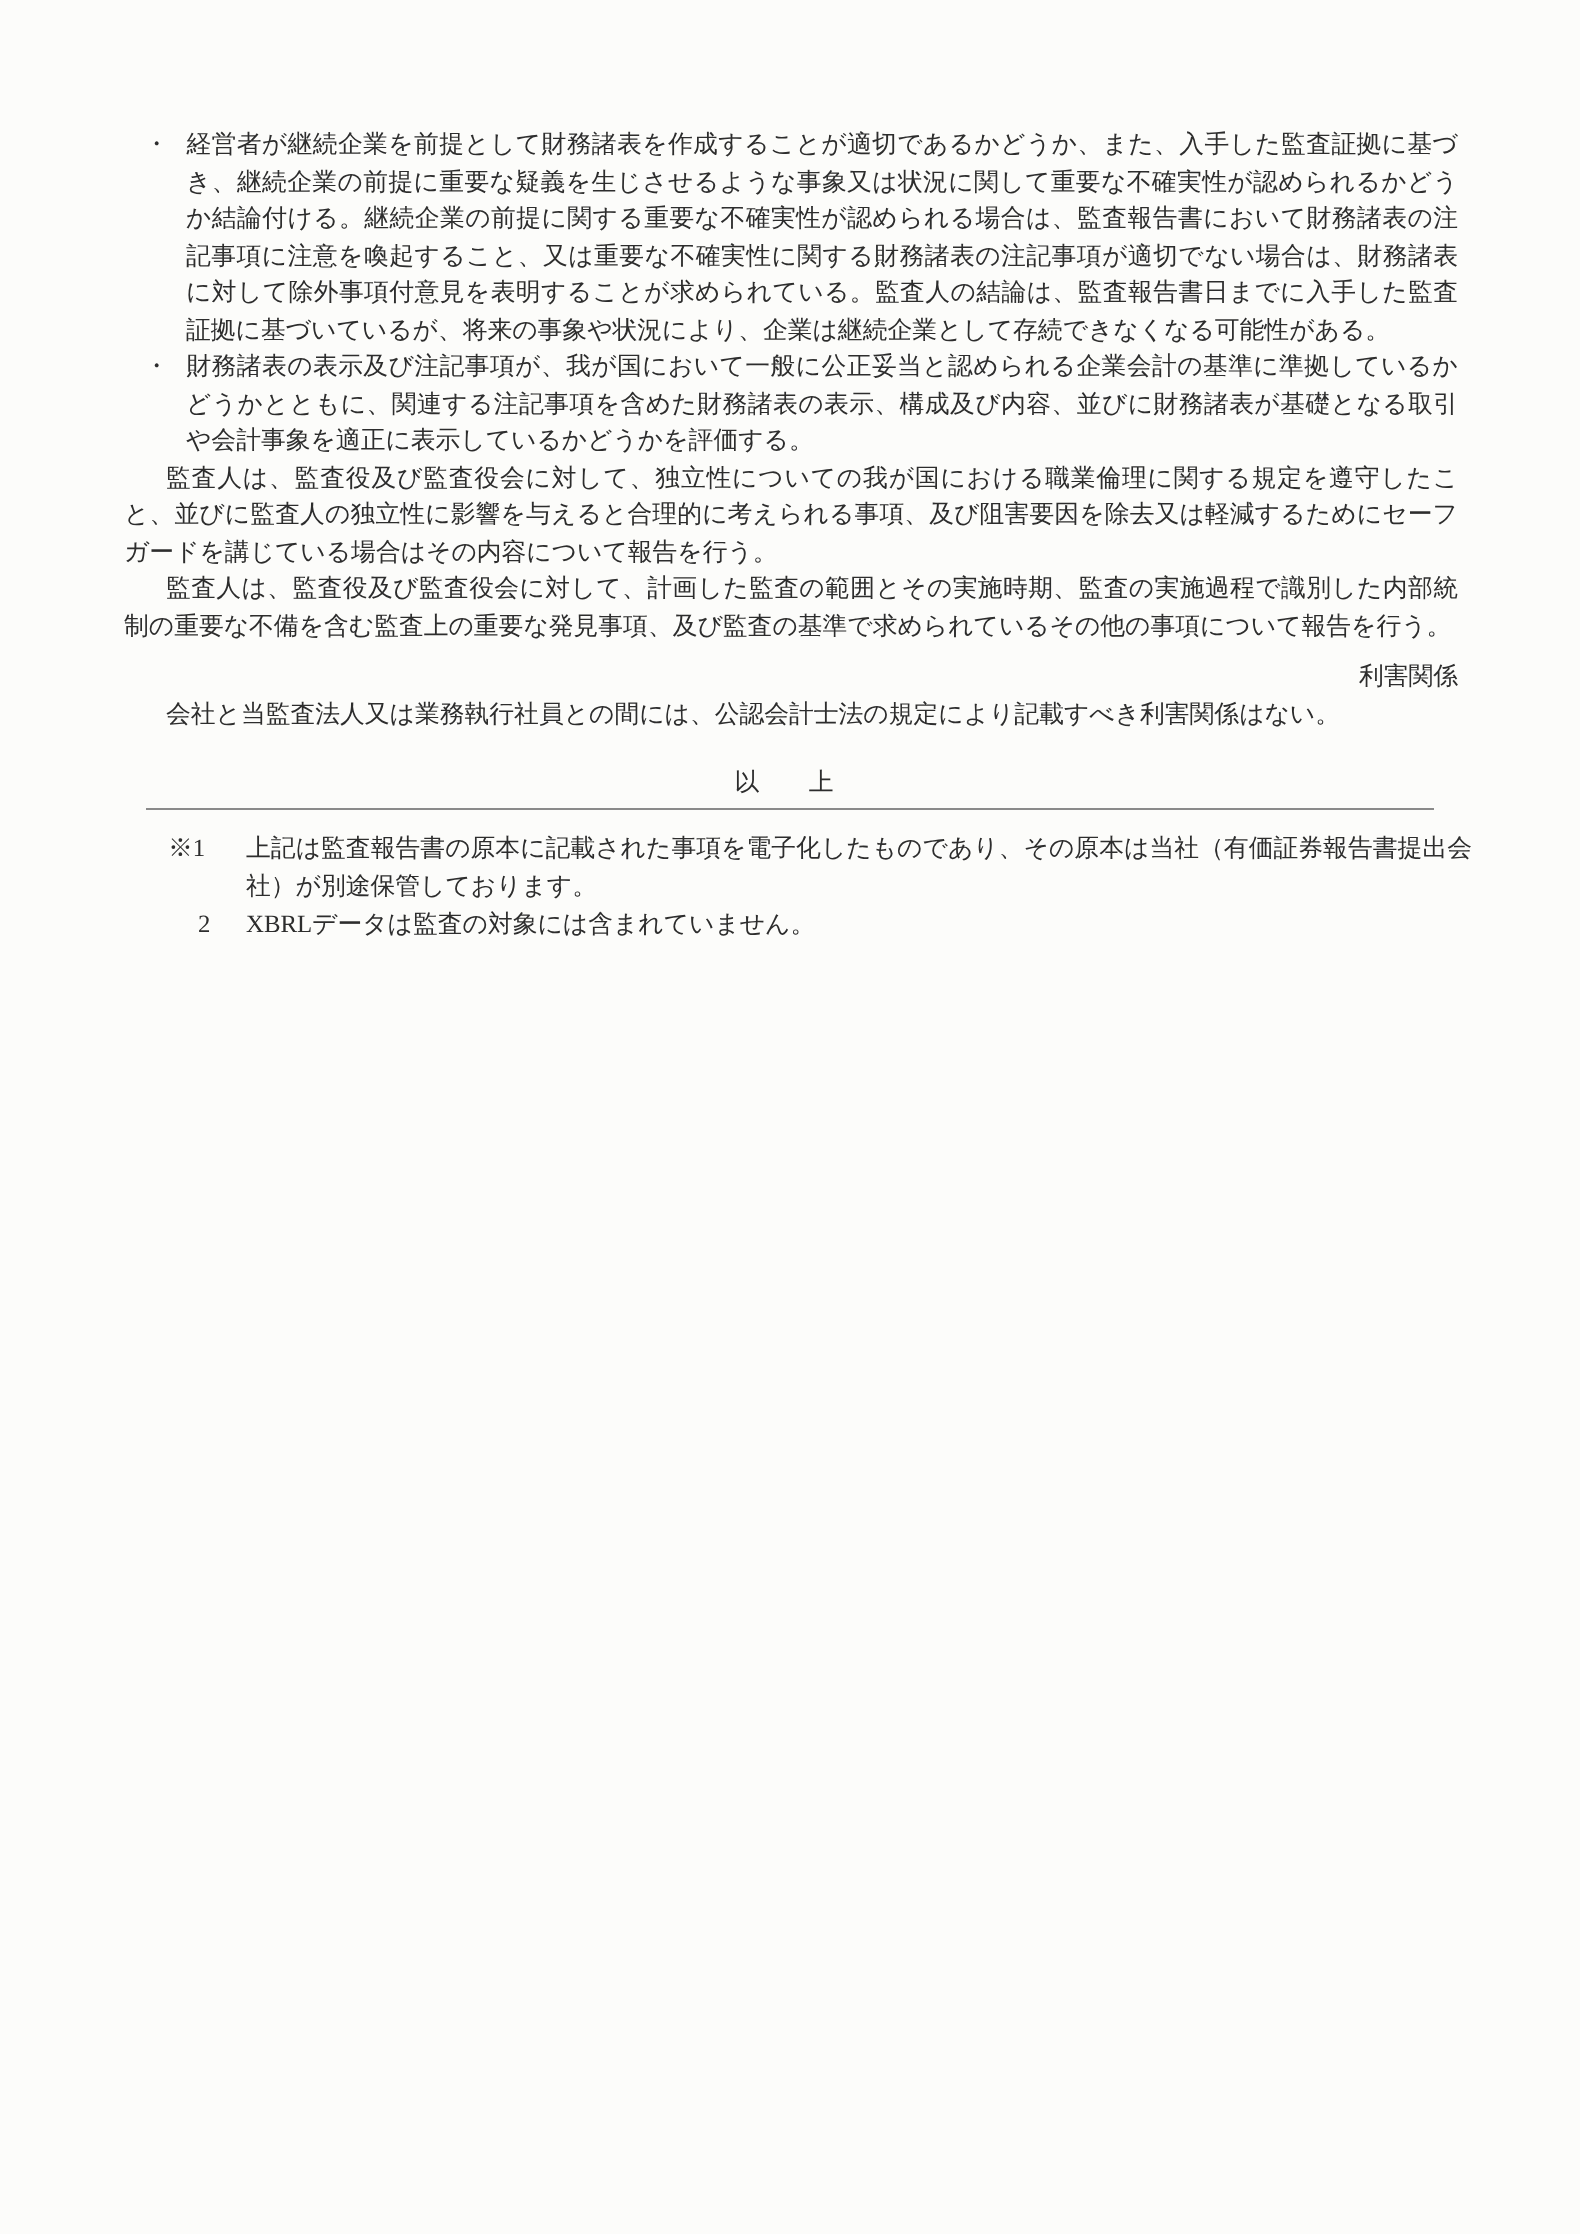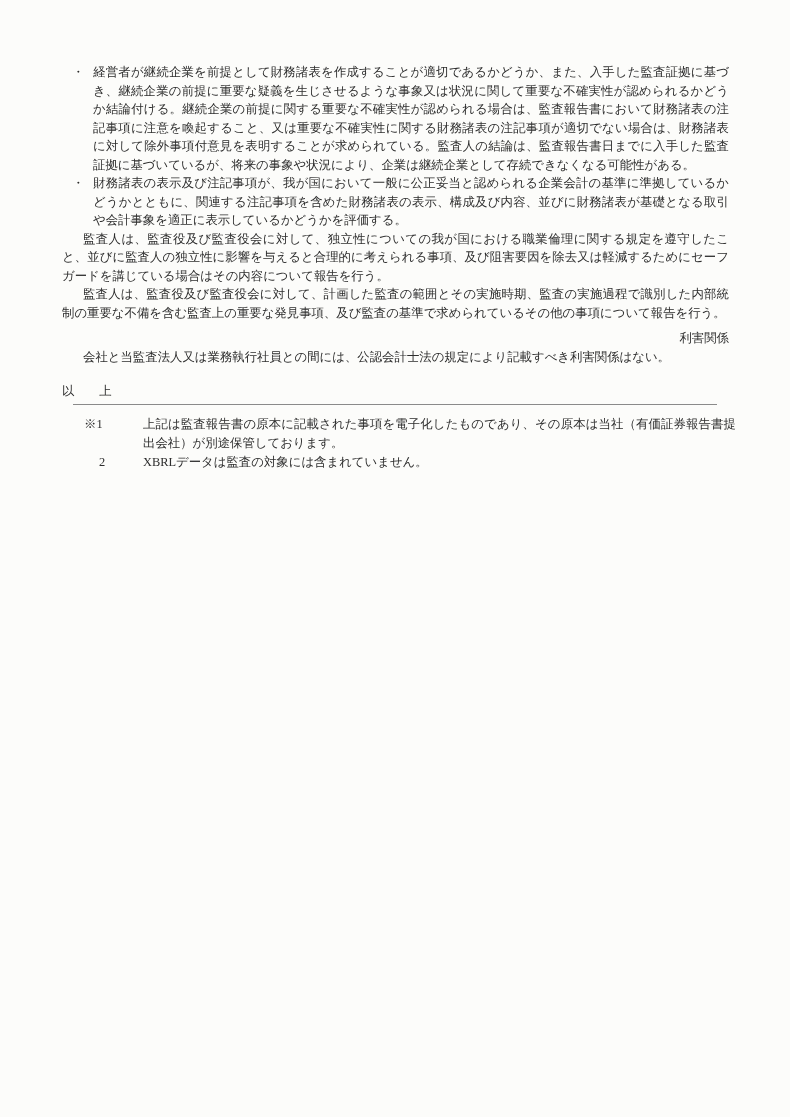--- a/index.html
+++ b/index.html
@@ -36,21 +36,21 @@
     text-indent: 21px;
     text-align: justify;
   }
   .section-heading {
     margin-top: 7px;
     text-indent: 0;
     text-align: right;
   }
   .closing {
     margin-top: 16px;
-    text-align: left;
+    text-align: center;
     padding-right: 7px;
   }
   .divider {
     margin: 3px 0 0 11px;
     width: 644px;
     height: 0;
     border-top: 1px solid #8a8a8a;
   }
   .footnotes {
     width: 674px;
@@ -65,21 +65,20 @@
     flex: none;
     width: 39px;
     box-sizing: border-box;
   }
   .fn-marker.num-only {
     padding-left: 15px;
   }
   .fn-text {
     flex: 1;
     text-align: justify;
-    margin-left: 20px;
   }
 </style>
 </head>
 <body>
 
 <div class="page">
 
   <p class="bullet-item"><span class="bullet-marker">・</span><span>経営者が継続企業を前提として財務諸表を作成することが適切であるかどうか、また、入手した監査証拠に基づき、継続企業の前提に重要な疑義を生じさせるような事象又は状況に関して重要な不確実性が認められるかどうか結論付ける。継続企業の前提に関する重要な不確実性が認められる場合は、監査報告書において財務諸表の注記事項に注意を喚起すること、又は重要な不確実性に関する財務諸表の注記事項が適切でない場合は、財務諸表に対して除外事項付意見を表明することが求められている。監査人の結論は、監査報告書日までに入手した監査証拠に基づいているが、将来の事象や状況により、企業は継続企業として存続できなくなる可能性がある。</span></p>
 
   <p class="bullet-item"><span class="bullet-marker">・</span><span>財務諸表の表示及び注記事項が、我が国において一般に公正妥当と認められる企業会計の基準に準拠しているかどうかとともに、関連する注記事項を含めた財務諸表の表示、構成及び内容、並びに財務諸表が基礎となる取引や会計事象を適正に表示しているかどうかを評価する。</span></p>

